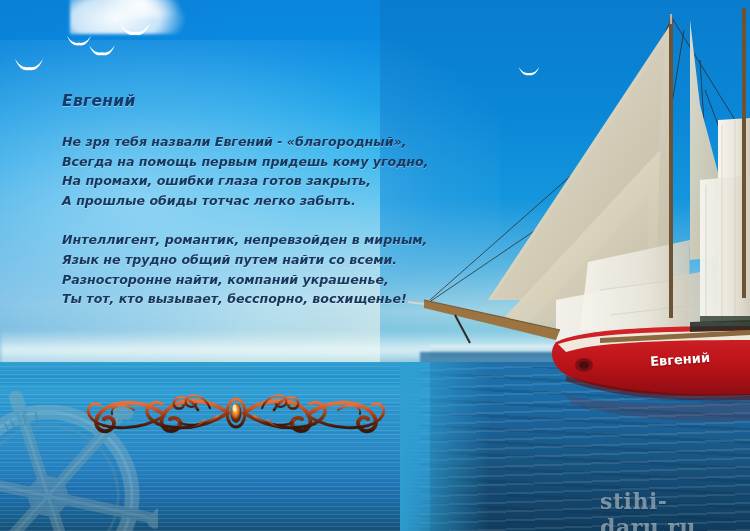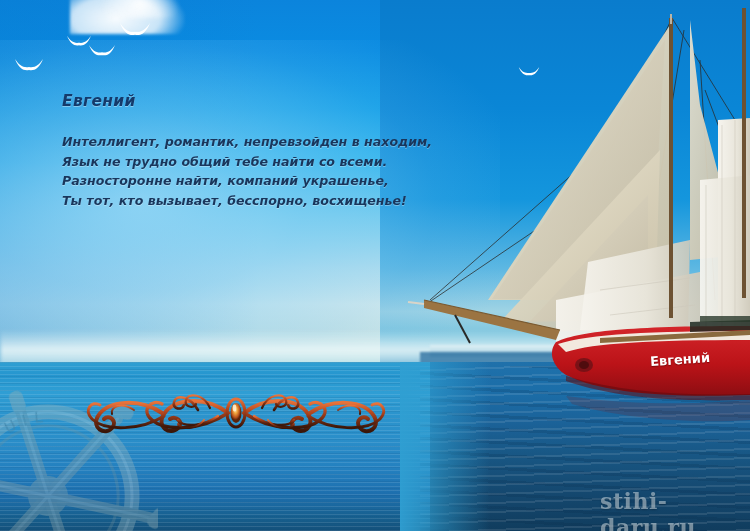--- a/index.html
+++ b/index.html
@@ -364,25 +364,31 @@
         <text font-size="15" fill="#5f7a80" opacity=".75" font-family="'DejaVu Sans','Liberation Sans',sans-serif" letter-spacing="7">
           <textPath href="#rimpath" startOffset="6%">SON BUIL</textPath>
         </text>
       </g>
     </svg>
   </div>
 
   <div class="poem">
     <div class="poem-title">Евгений</div>
 
-
-
     <div class="stanza">
-      <div class="line">Интеллигент, романтик, непревзойден в находим,</div>
-      <div class="line">Язык не трудно общий тебе найти со всеми.</div>
+      <div class="line">Не зря тебя назвали Евгений - «благородный»,</div>
+      <div class="line">Всегда на помощь первым придешь кому угодно,</div>
+      <div class="line">На промахи, ошибки глаза готов закрыть,</div>
+      <div class="line">А прошлые обиды тотчас легко забыть.</div>
+    </div>
+
+
+    <div class="stanza">
+      <div class="line">Интеллигент, романтик, непревзойден в мирным,</div>
+      <div class="line">Язык не трудно общий путем найти со всеми.</div>
       <div class="line">Разносторонне найти, компаний украшенье,</div>
       <div class="line">Ты тот, кто вызывает, бесспорно, восхищенье!</div>
     </div>
   </div>
 
   <div class="ornament">
     <svg width="316" height="54" viewBox="0 0 316 54">
       <defs>
         <linearGradient id="cop" x1="0" y1="0" x2="0" y2="1">
           <stop offset="0%" stop-color="#e8733a"></stop>

